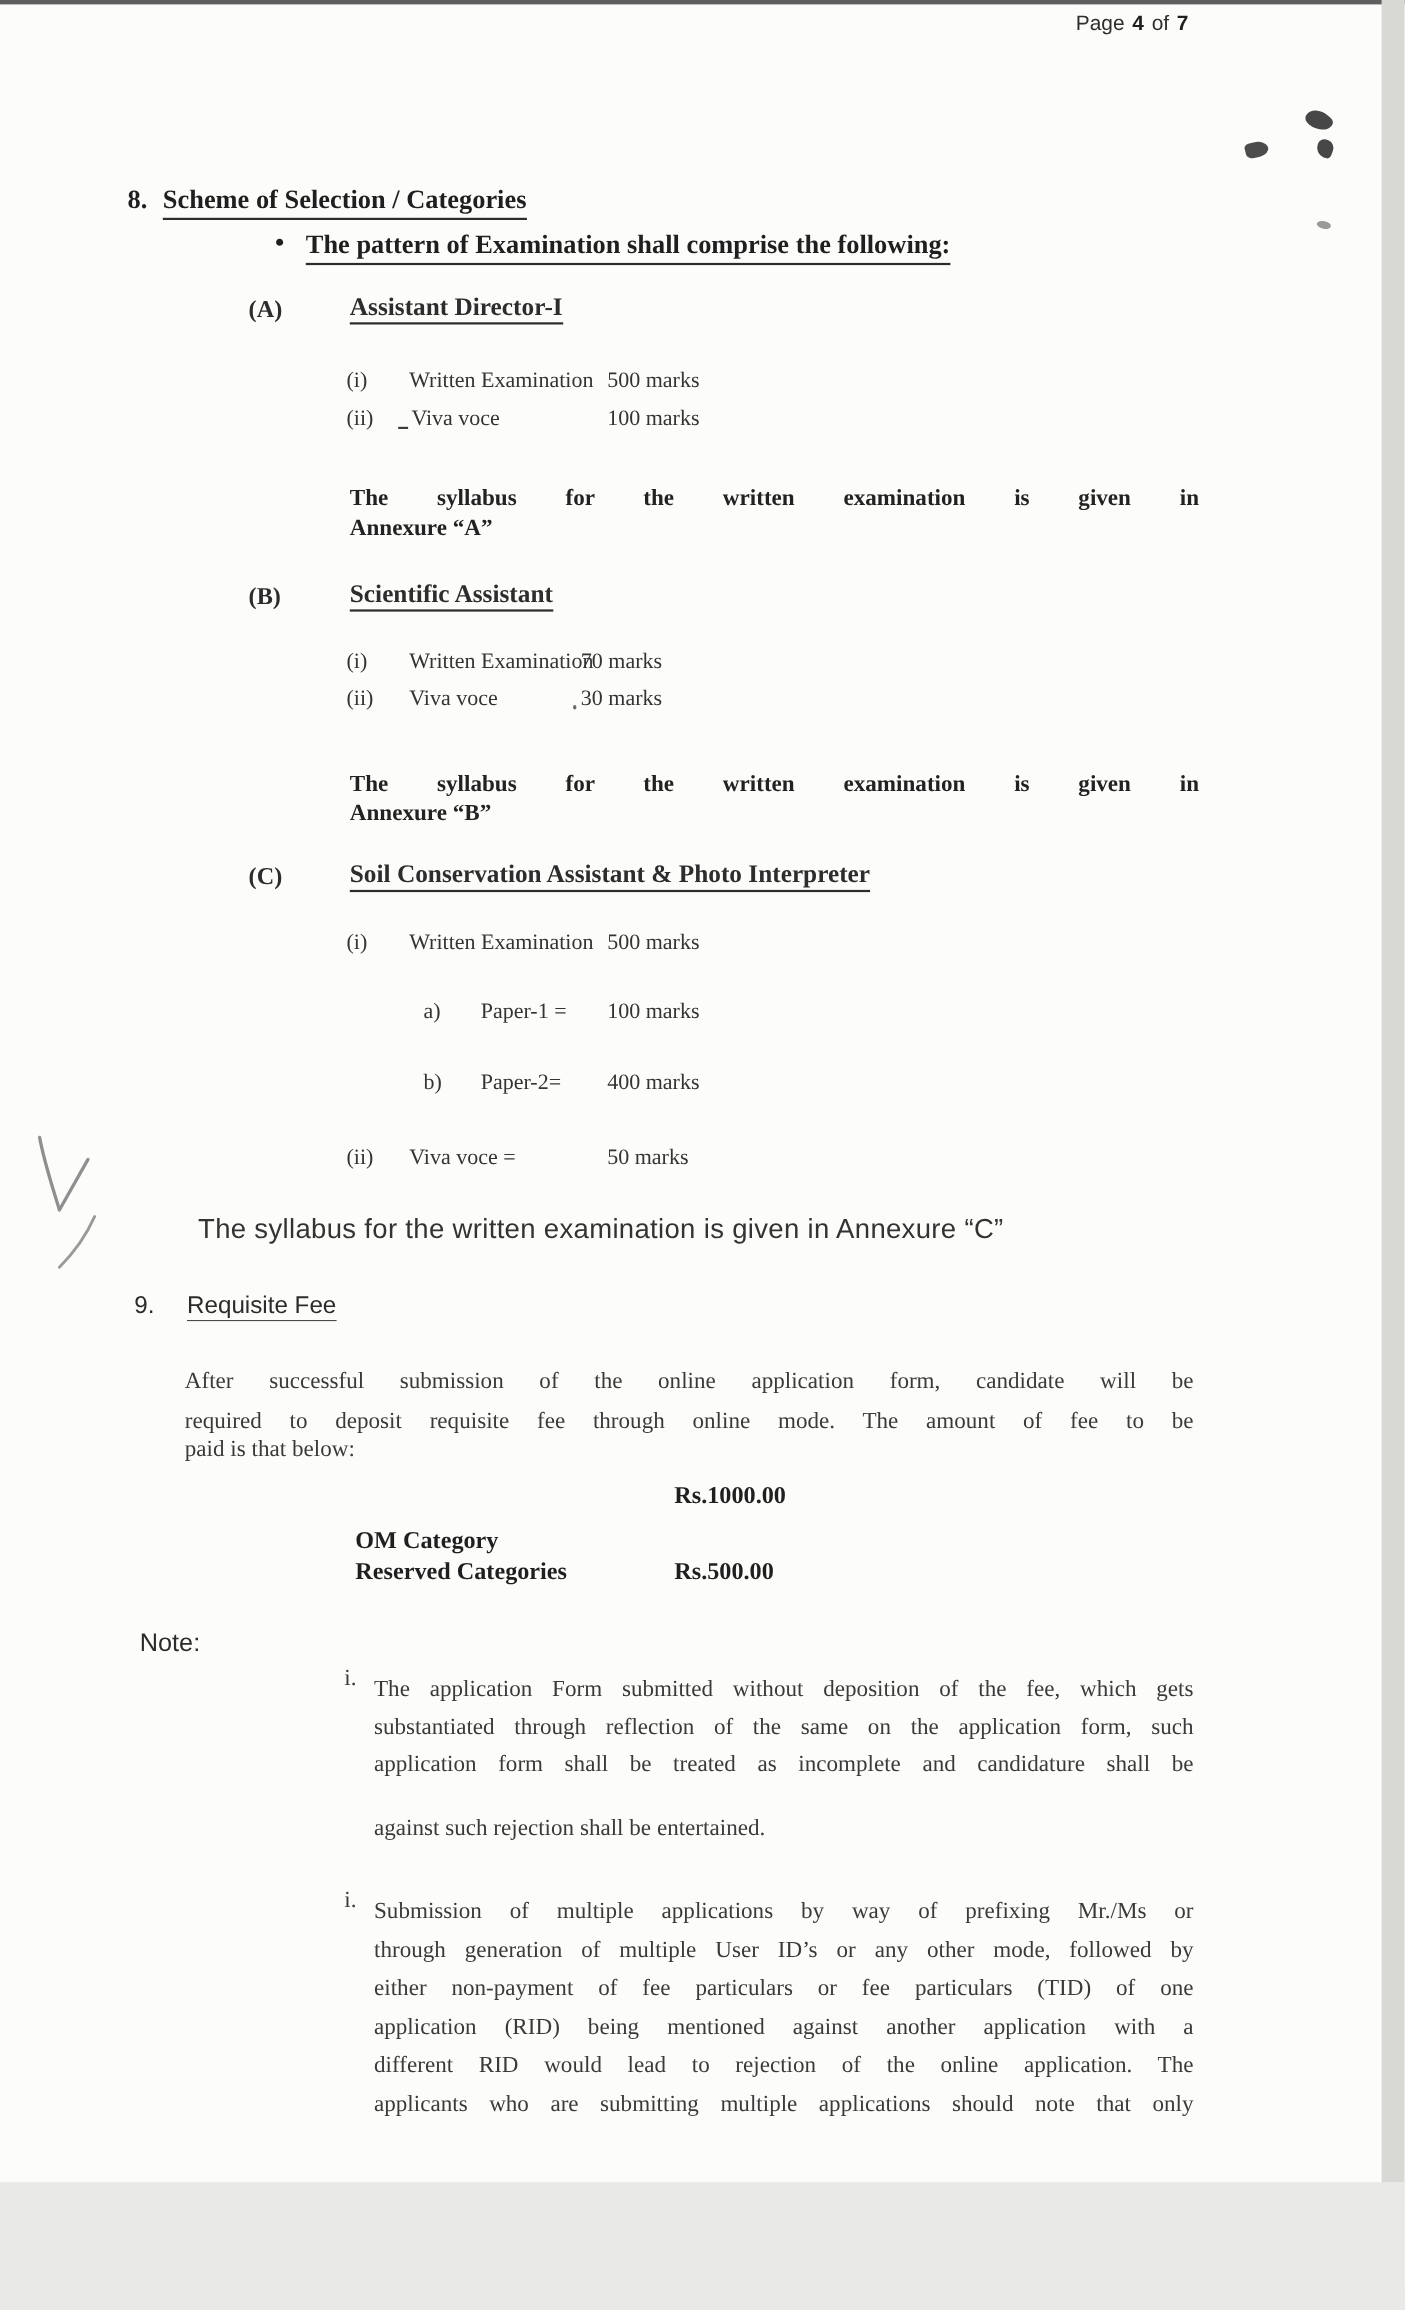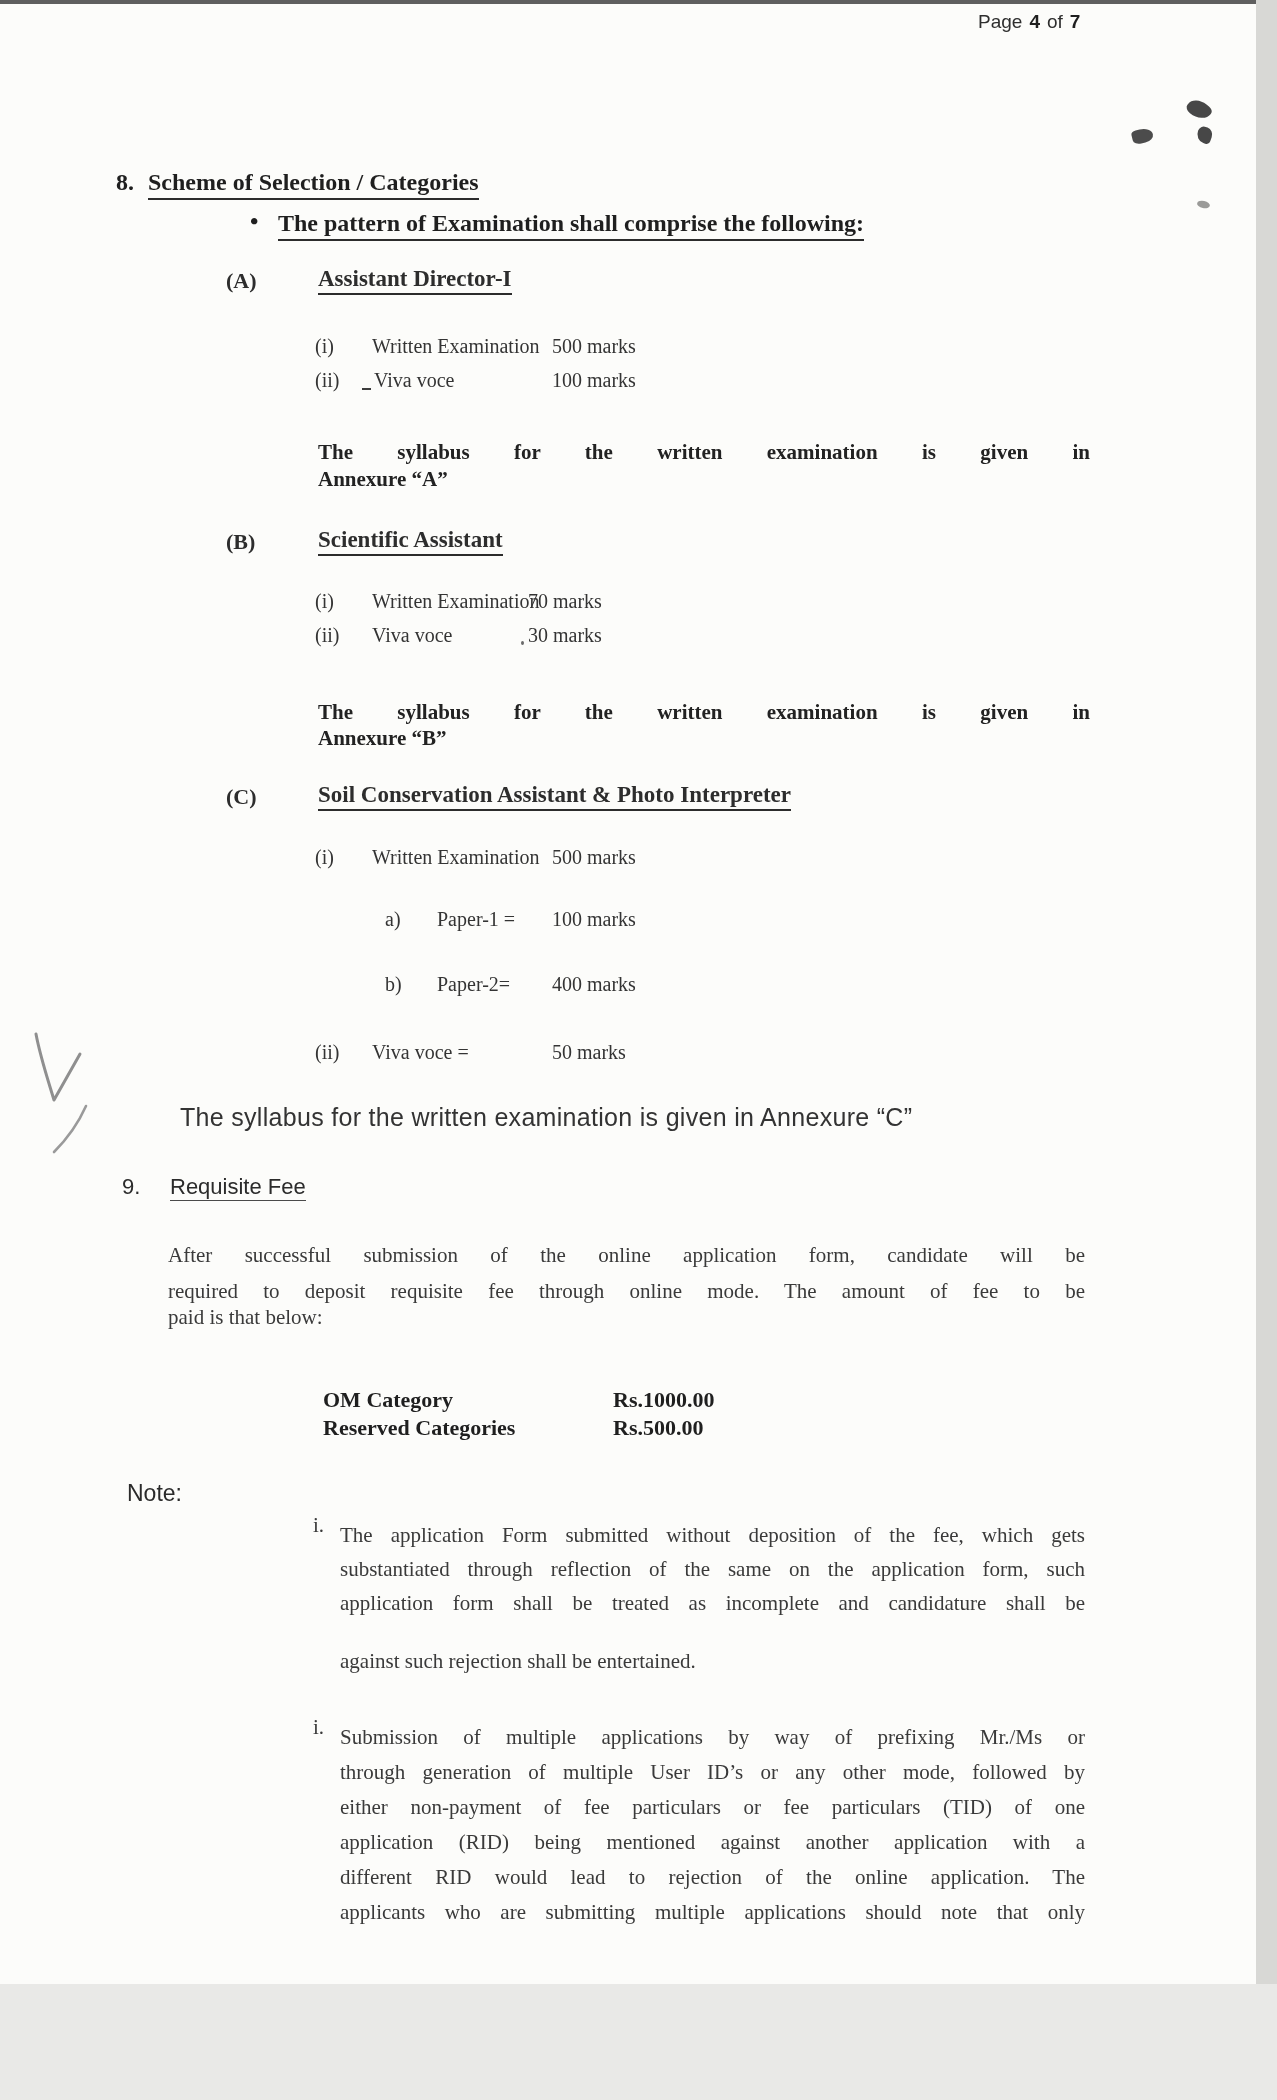--- a/index.html
+++ b/index.html
@@ -122,21 +122,21 @@
   <span class="abs sans sylC" style="left:180px;top:1103px;letter-spacing:0.3px;">The syllabus for the written examination is given in Annexure “C”</span>
 
   <span class="abs sans s9t" style="left:122px;top:1174px;">9.</span>
   <span class="abs sans s9t u-thin" style="left:170px;top:1174px;">Requisite Fee</span>
 
   <div class="j para" style="left:168px;top:1233px;width:917px;">After successful submission of the online application form, candidate will be</div>
   <div class="j para" style="left:168px;top:1269px;width:917px;">required to deposit requisite fee through online mode. The amount of fee to be</div>
   <span class="abs para" style="left:168px;top:1305px;">paid is that below:</span>
 
   <span class="abs feebold" style="left:323px;top:1387px;">OM Category</span>
-  <span class="abs feebold" style="left:613px;top:1387px;text-align:center;">Rs.1000.00</span>
+  <span class="abs feebold" style="left:613px;top:1346px;text-align:center;">Rs.1000.00</span>
   <span class="abs feebold" style="left:323px;top:1415px;">Reserved Categories</span>
   <span class="abs feebold" style="left:613px;top:1415px;">Rs.500.00</span>
 
   <span class="abs sans notelbl" style="left:127px;top:1480px;">Note:</span>
 
   <span class="abs para" style="left:313px;top:1513px;">i.</span>
   <div class="j para" style="left:340px;top:1513px;width:745px;">The application Form submitted without deposition of the fee, which gets</div>
   <div class="j para" style="left:340px;top:1547px;width:745px;">substantiated through reflection of the same on the application form, such</div>
   <div class="j para" style="left:340px;top:1581px;width:745px;">application form shall be treated as incomplete and candidature shall be</div>
   <span class="abs para" style="left:340px;top:1649px;">against such rejection shall be entertained.</span>

